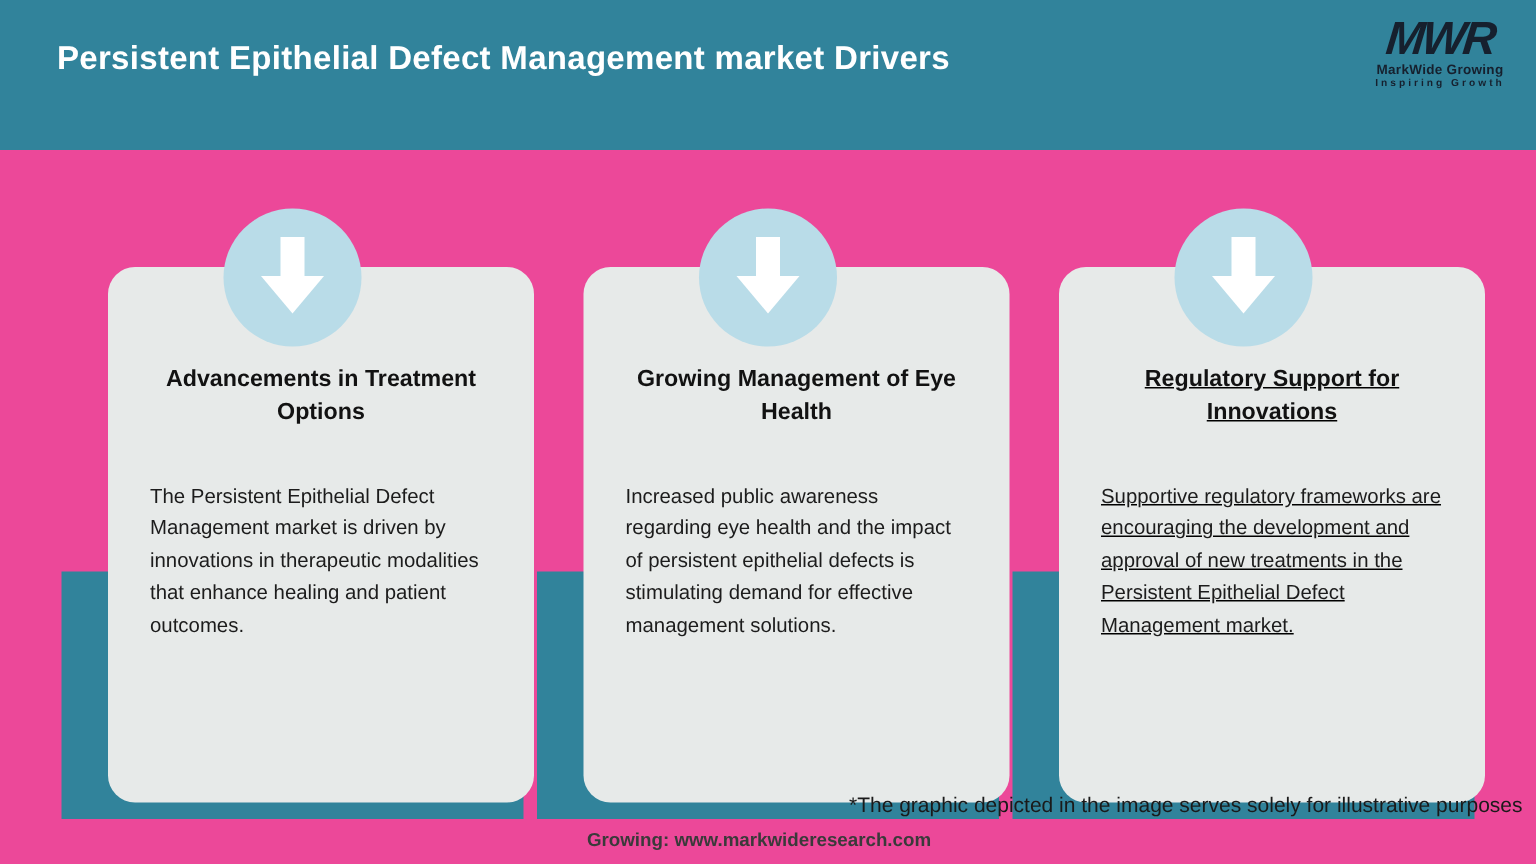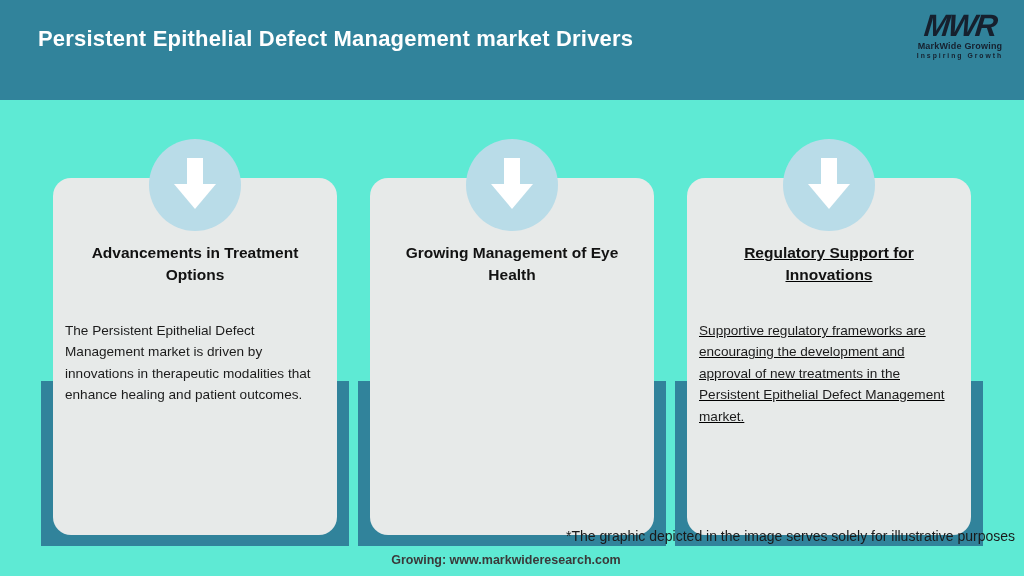--- a/index.html
+++ b/index.html
@@ -1,18 +1,18 @@
 <!DOCTYPE html>
 <html><head>
 <meta charset="utf-8">
 <style>
   html,body { margin:0; padding:0; background:#ffffff; }
   .stage {
     position:relative; width:1024px; height:576px; overflow:hidden;
-    background:#5eead4; font-family:"Liberation Sans", sans-serif;
+    background:#ec4899; font-family:"Liberation Sans", sans-serif;
   }
   
   .header {
     position:absolute; left:0; top:0; width:1024px; height:100px;
     background:#31839b;
   }
   .header-title {
     position:absolute; left:38px; top:26px;
     color:#ffffff; font-size:22px; font-weight:bold; letter-spacing:0.2px;
   }
@@ -26,21 +26,21 @@
   }
   .logo-name   { font-size:9px;  font-weight:bold; margin-top:2px; letter-spacing:0.2px; }
   .logo-tagline{ font-size:6.8px; font-weight:bold; margin-top:2px; letter-spacing:2px; }
 
   
   .teal-back {
     position:absolute; top:381px; width:308px; height:165px; background:#31839b;
   }
   .card {
     position:absolute; top:178px; width:284px; height:357px;
-    background:#e7eae9; border-radius:18px; box-sizing:border-box; padding:0 12px;
+    background:#e7eae9; border-radius:18px; box-sizing:border-box; padding:0 28px;margin-left:19px;
   }
   .card-title {
     margin-top:64px; text-align:center; font-weight:bold;
     font-size:15.5px; line-height:1.42; color:#121212;
   }
   .card-body {
     margin-top:34px; font-size:13.6px; line-height:1.58; color:#1c1c1c;
   }
   .circle {
     position:absolute; top:139px; width:92px; height:92px; border-radius:50%;
@@ -82,20 +82,21 @@
   <div class="circle i1">
     <svg width="44" height="54" viewBox="0 0 44 54">
       <rect x="14" y="0" width="16" height="27" fill="#ffffff"></rect>
       <polygon points="1,26 43,26 22,51" fill="#ffffff"></polygon>
     </svg>
   </div>
 
   <div class="teal-back t2"></div>
   <div class="card c2">
     <div class="card-title">Growing Management of Eye Health</div>
+    <div class="card-body">Increased public awareness regarding eye health and the impact of persistent epithelial defects is stimulating demand for effective management solutions.</div>
   </div>
   <div class="circle i2">
     <svg width="44" height="54" viewBox="0 0 44 54">
       <rect x="14" y="0" width="16" height="27" fill="#ffffff"></rect>
       <polygon points="1,26 43,26 22,51" fill="#ffffff"></polygon>
     </svg>
   </div>
 
   <div class="teal-back t3"></div>
   <div class="card c3">

